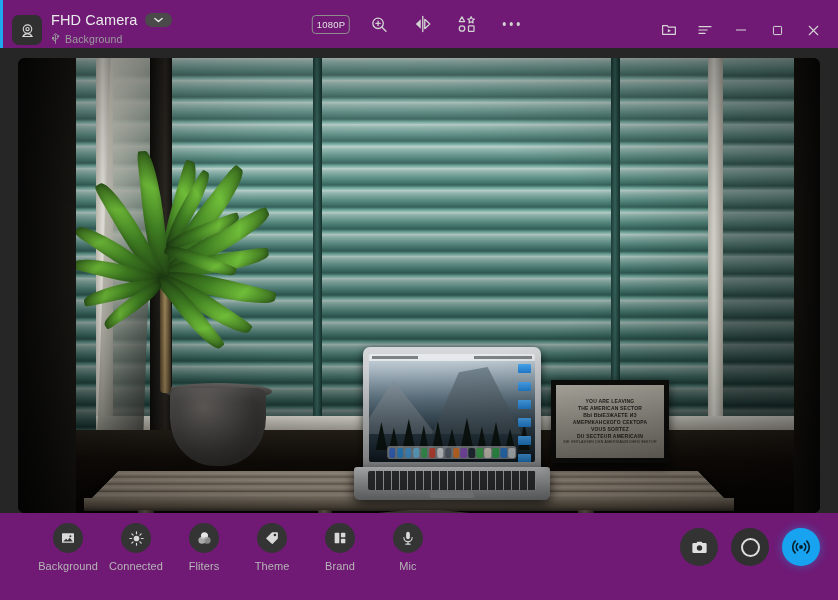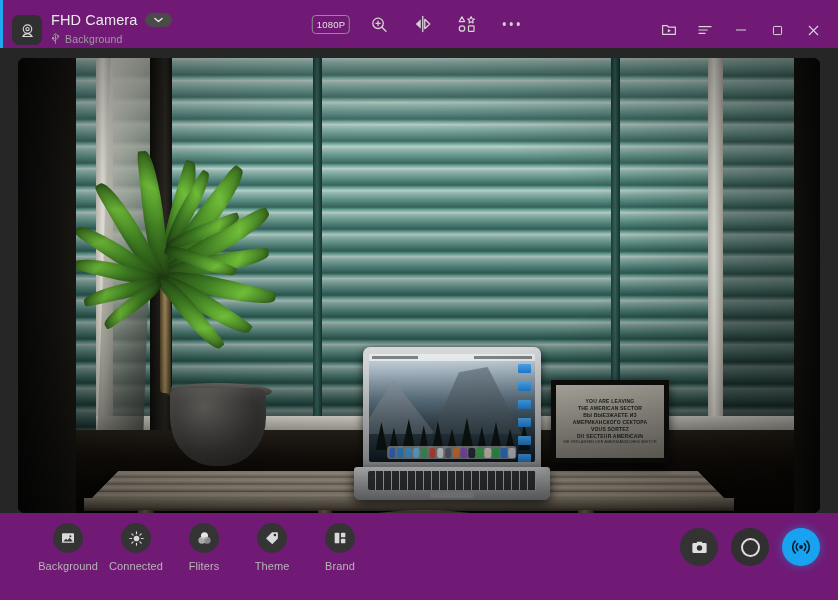--- a/index.html
+++ b/index.html
@@ -843,20 +843,30 @@
           <svg width="16" height="16" viewBox="0 0 24 24" fill="currentColor">
             <rect x="4" y="4" width="7" height="16" rx="1.4"></rect>
             <rect x="13.4" y="4" width="6.6" height="7" rx="1.4"></rect>
             <rect x="13.4" y="13" width="6.6" height="7" rx="1.4"></rect>
           </svg>
         </span>
         <span class="tool-label">Brand</span>
       </button>
 
 
+      <button class="tool">
+        <span class="tool-ico">
+          <svg width="16" height="16" viewBox="0 0 24 24" fill="none" stroke="currentColor" stroke-width="1.7" stroke-linecap="round">
+            <rect x="9.2" y="2.8" width="5.6" height="11" rx="2.8" fill="currentColor" stroke="none"></rect>
+            <path d="M5.8 11.4a6.2 6.2 0 0 0 12.4 0"></path>
+            <path d="M12 17.8v3.4M8.8 21.2h6.4"></path>
+          </svg>
+        </span>
+        <span class="tool-label">Mic</span>
+      </button>
     </div>
 
     <div class="capture-group">
 
       <button class="cap-btn">
         <svg width="19" height="19" viewBox="0 0 24 24" fill="currentColor">
           <path d="M9.3 4.6h5.4l1.1 1.8h3.6a1.6 1.6 0 0 1 1.6 1.6v9.4a1.6 1.6 0 0 1-1.6 1.6H4.6A1.6 1.6 0 0 1 3 17.4V8a1.6 1.6 0 0 1 1.6-1.6h3.6z"></path>
           <circle cx="12" cy="12.6" r="3.4" fill="#2f2f2f"></circle>
         </svg>
       </button>

